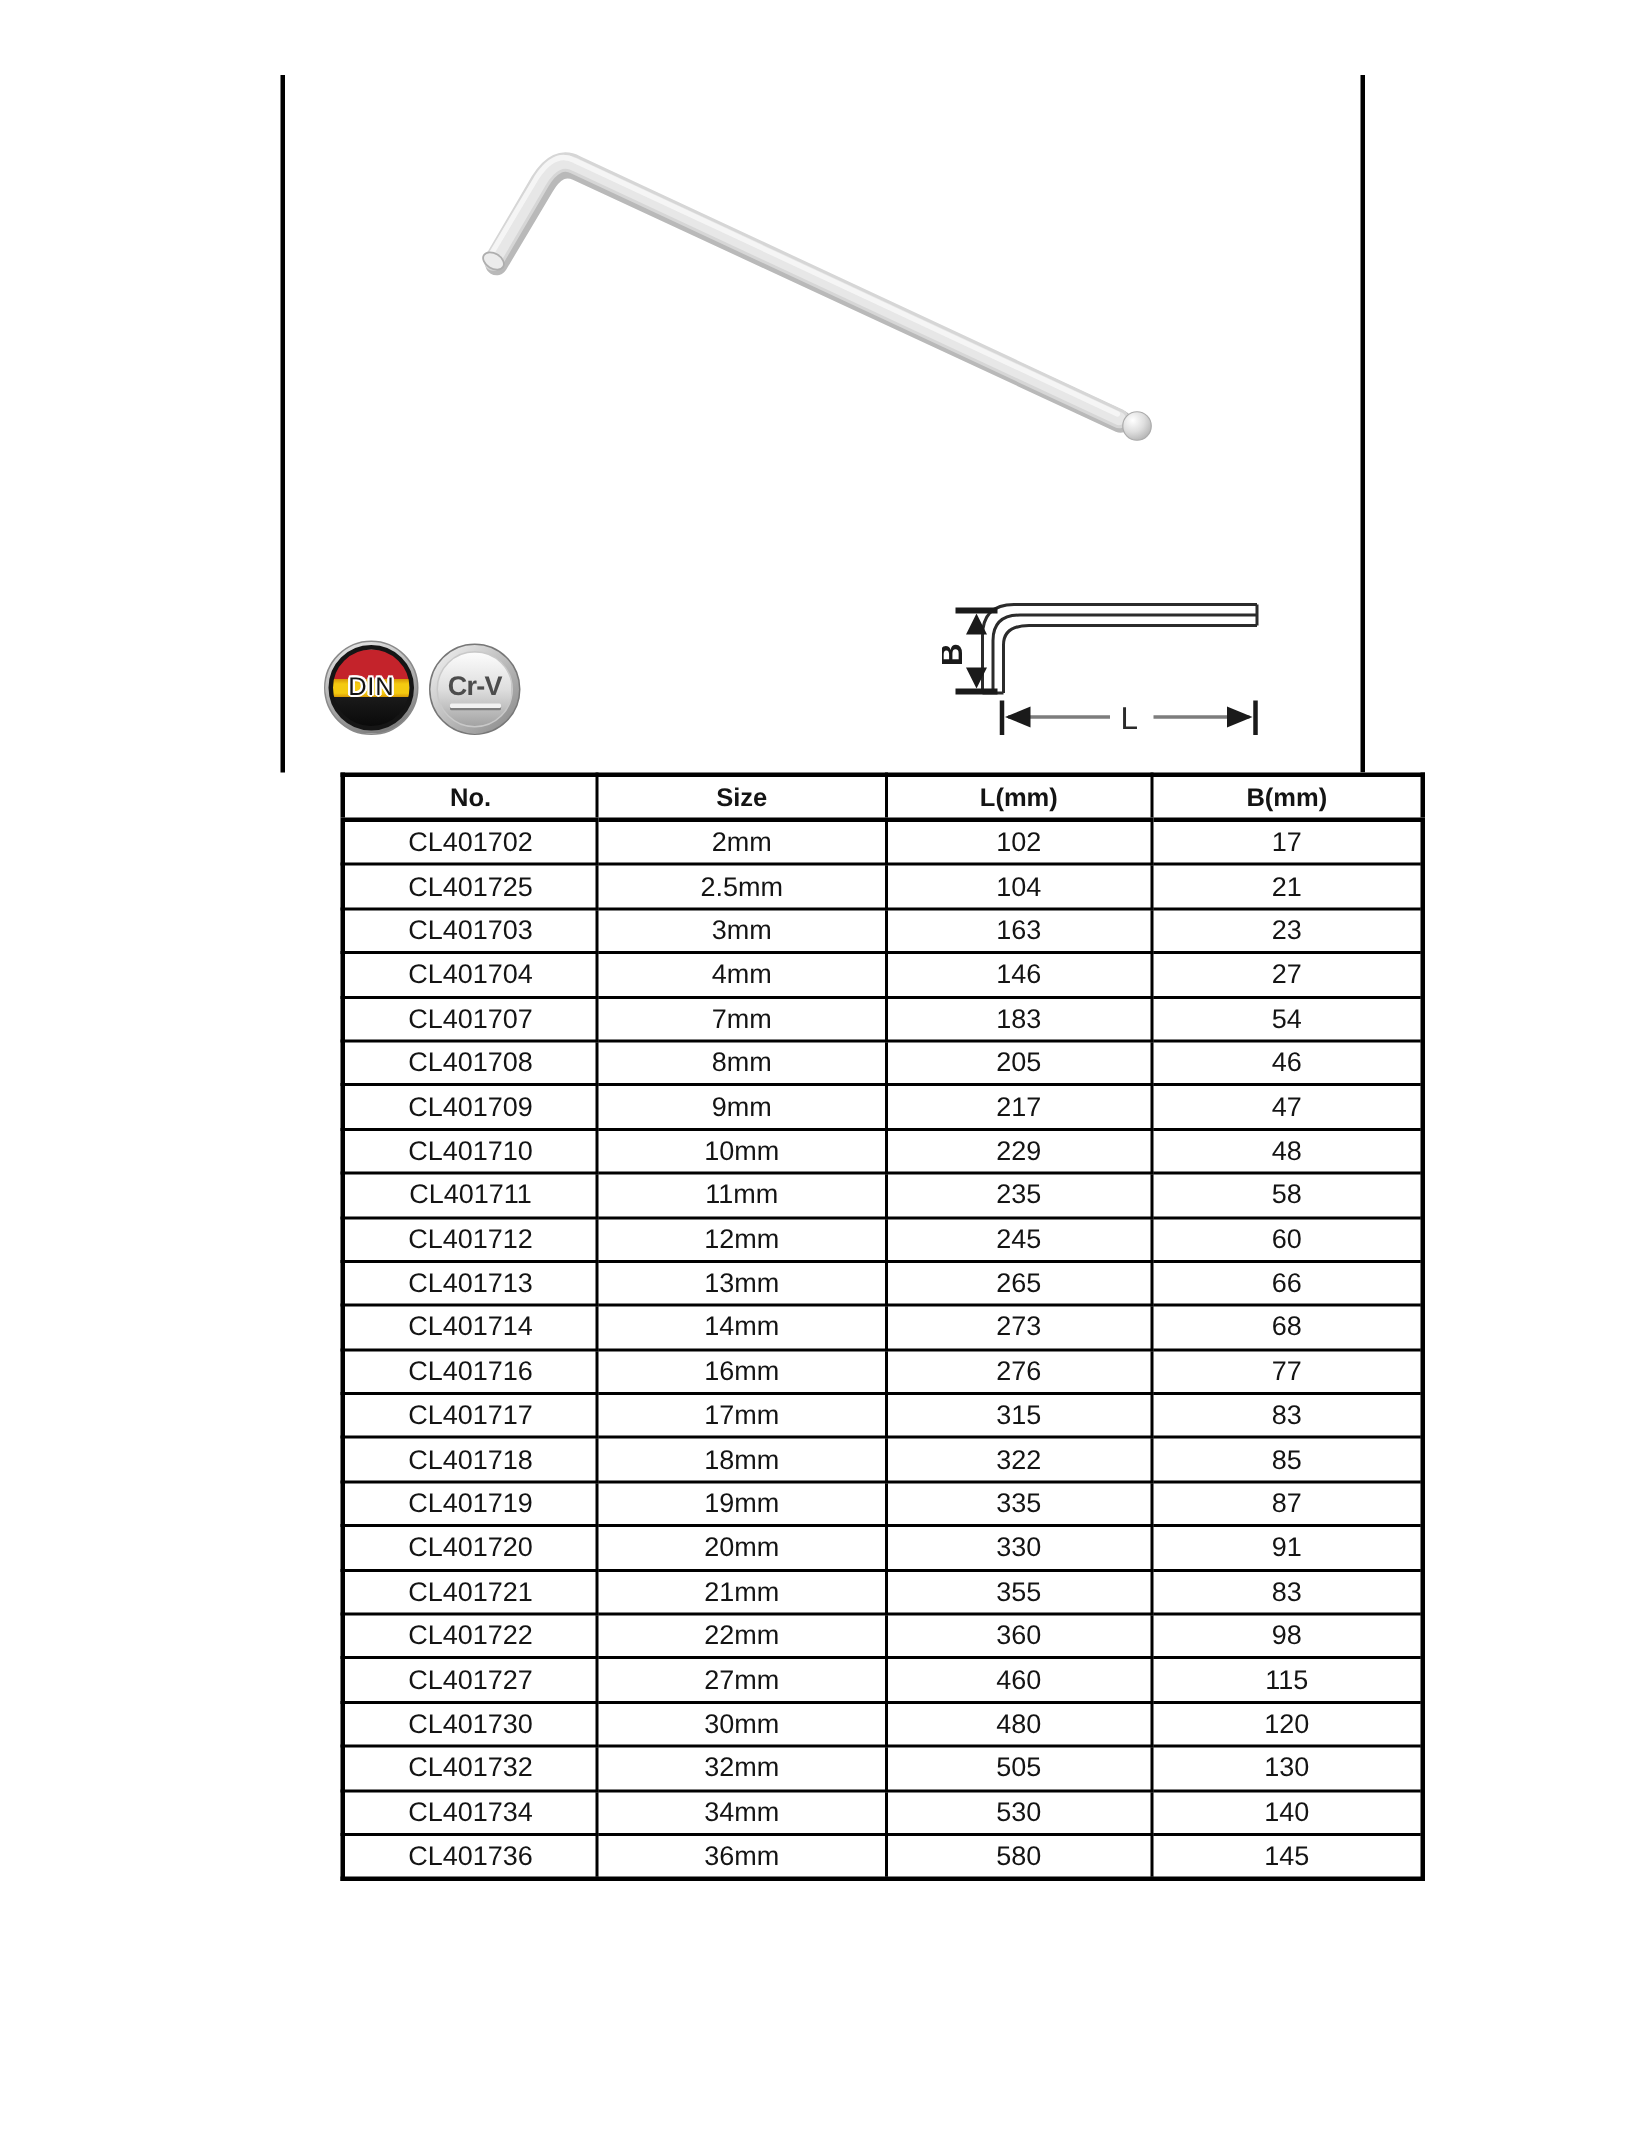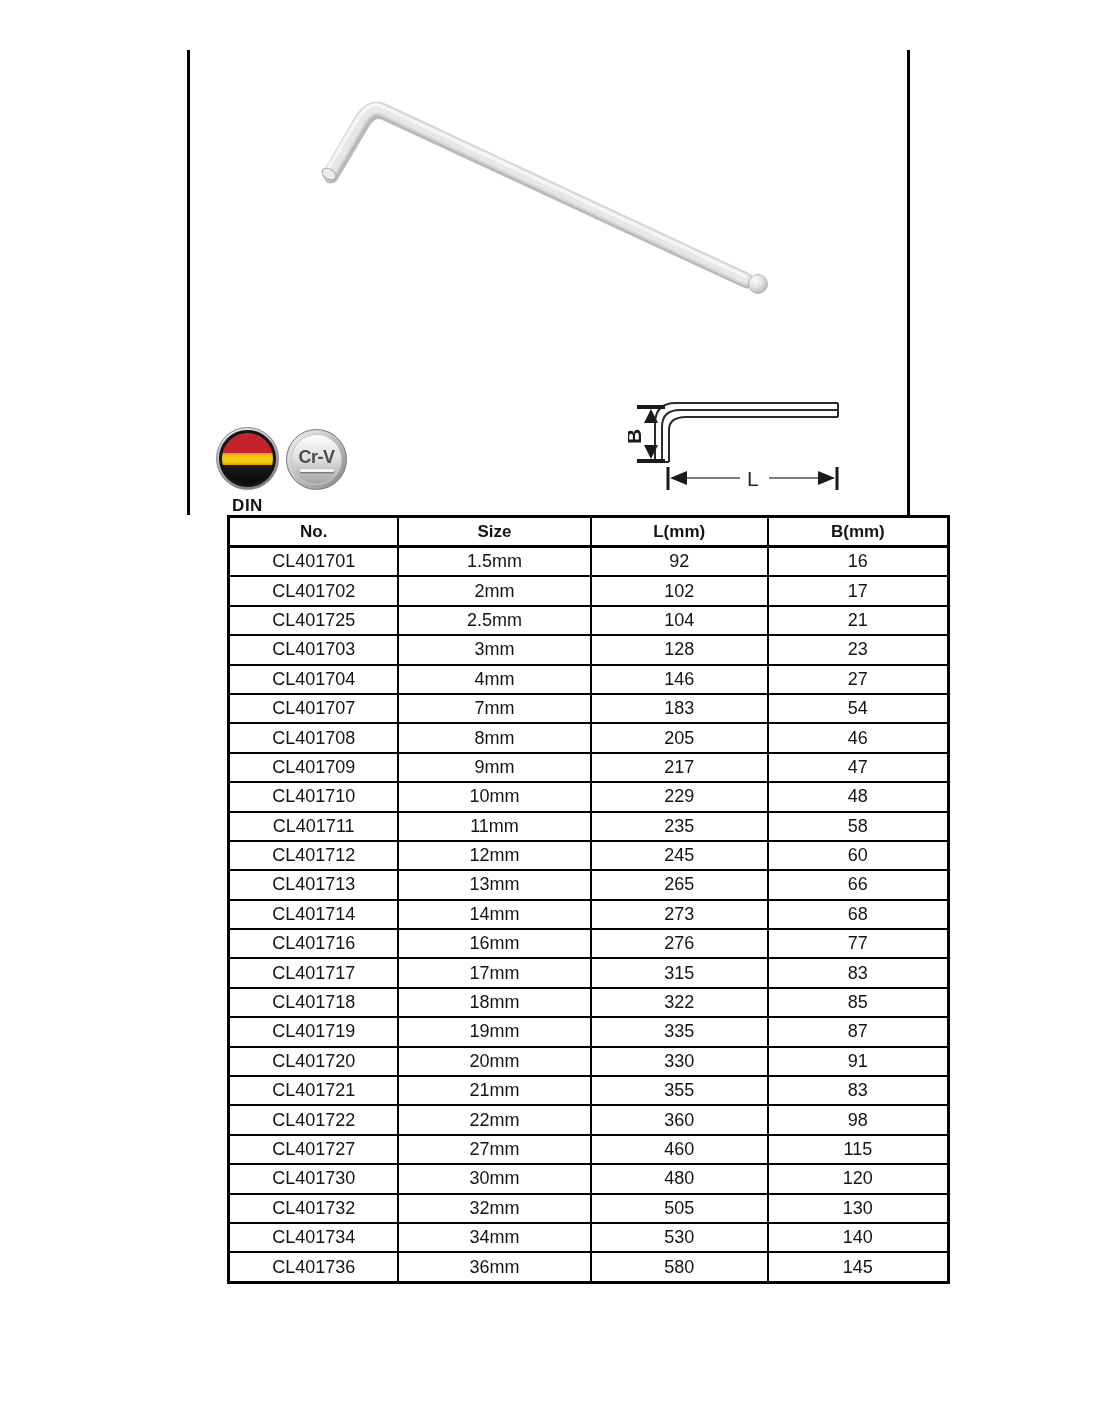--- a/index.html
+++ b/index.html
@@ -43,28 +43,27 @@
     background: linear-gradient(180deg,
       #c4232b 0%, #c4232b 39%,
       #d89a07 39%, #f4ca10 45%,
       #f4ca10 57%, #d89a07 62%,
       #1a1a1a 62%, #0a0a0a 100%);
     position: relative;
   }
   .din-text {
     position: absolute; left: 50%; top: 50%;
     transform: translate(-50%, -54%);
-    font-size: 17px; font-weight: bold; color: #131313;
+    font-size: 17px; font-weight: normal; color: #131313;
     letter-spacing: 0.5px;
     text-shadow:
       -1.5px 0 0 #fdfdfd, 1.5px 0 0 #fdfdfd,
       0 -1.5px 0 #fdfdfd, 0 1.5px 0 #fdfdfd,
       -1px -1px 0 #fdfdfd, 1px -1px 0 #fdfdfd,
       -1px 1px 0 #fdfdfd, 1px 1px 0 #fdfdfd;
-    margin-top: 48px;
   }
   .badge-crv {
     left: 96px; top: 379px; width: 61px; height: 61px;
     padding: 4px;
     background: linear-gradient(135deg, #f7f7f7 0%, #c3c3c3 45%, #858585 100%);
     border: 1px solid #777;
   }
   .crv-face {
     width: 100%; height: 100%;
     border-radius: 50%;
@@ -203,41 +202,35 @@
     <thead>
       <tr>
         <th>No.</th>
         <th>Size</th>
         <th>L(mm)</th>
         <th>B(mm)</th>
       </tr>
     </thead>
     <tbody>
         <tr>
-          <td>CL401701</td>
-          <td>1.5mm</td>
-          <td>92</td>
-          <td>16</td>
-        </tr>
-        <tr>
           <td>CL401702</td>
           <td>2mm</td>
           <td>102</td>
           <td>17</td>
         </tr>
         <tr>
           <td>CL401725</td>
           <td>2.5mm</td>
           <td>104</td>
           <td>21</td>
         </tr>
         <tr>
           <td>CL401703</td>
           <td>3mm</td>
-          <td>128</td>
+          <td>163</td>
           <td>23</td>
         </tr>
         <tr>
           <td>CL401704</td>
           <td>4mm</td>
           <td>146</td>
           <td>27</td>
         </tr>
         <tr>
           <td>CL401707</td>

